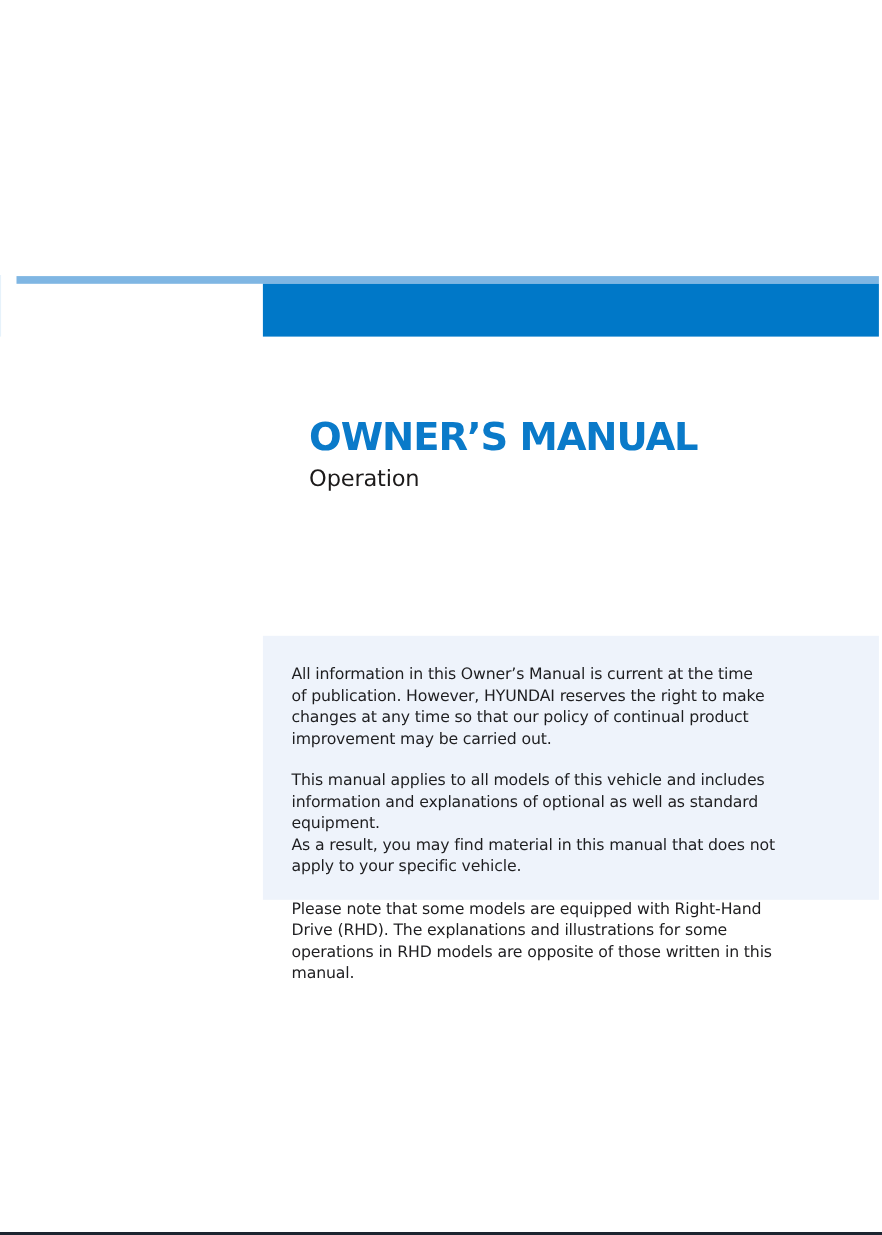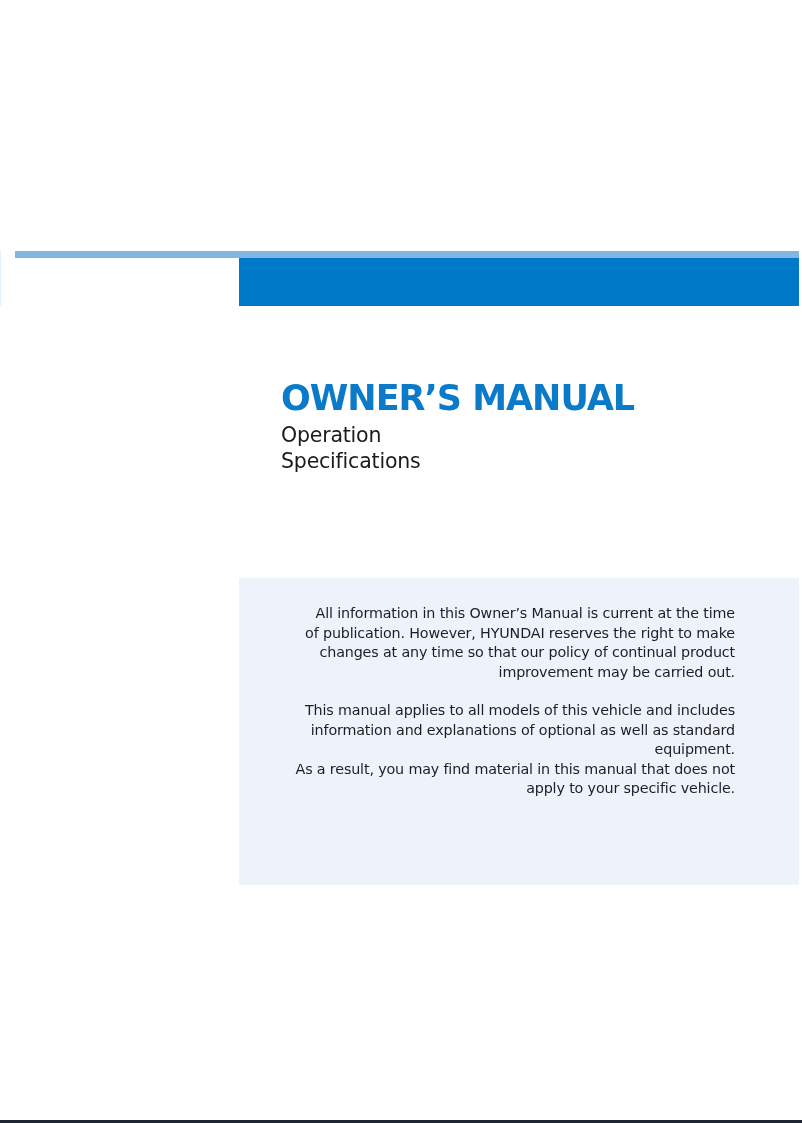--- a/index.html
+++ b/index.html
@@ -63,23 +63,22 @@
       font-size: 20.5px;
       line-height: 26px;
       color: #1c1a1a;
       letter-spacing: -0.2px;
     }
     .notice-panel {
       position: absolute;
       left: 239px;
       top: 578px;
       width: 560px;
-      height: 307px;
+      height: 240px;
       background: #eef3fb;
-      text-align: right;
     }
     .notice-text {
       position: absolute;
       left: 26px;
       top: 26px;
       width: 470px;
     }
     .notice-para {
       margin: 0 0 19px 0;
       font-family: "DejaVu Sans", sans-serif;
@@ -102,30 +101,33 @@
 <body>
 
 <div class="left-edge-mark"></div>
 <div class="accent-strip"></div>
 <div class="header-block"></div>
 
 <h1 class="title">OWNER’S MANUAL</h1>
 
 <ul class="subtitle-list">
   <li>Operation</li>
-  <li>Specifications</li>
 </ul>
 
 <section class="notice-panel">
   <div class="notice-text">
     <p class="notice-para">All information in this Owner’s Manual is current at the time
 of publication. However, HYUNDAI reserves the right to make
 changes at any time so that our policy of continual product
 improvement may be carried out.</p>
     <p class="notice-para">This manual applies to all models of this vehicle and includes
 information and explanations of optional as well as standard
 equipment.
 As a result, you may find material in this manual that does not
 apply to your specific vehicle.</p>
+    <p class="notice-para">Please note that some models are equipped with Right-Hand
+Drive (RHD). The explanations and illustrations for some
+operations in RHD models are opposite of those written in this
+manual.</p>
   </div>
 </section>
 
 <div class="bottom-rule"></div>
 
 </body></html>

